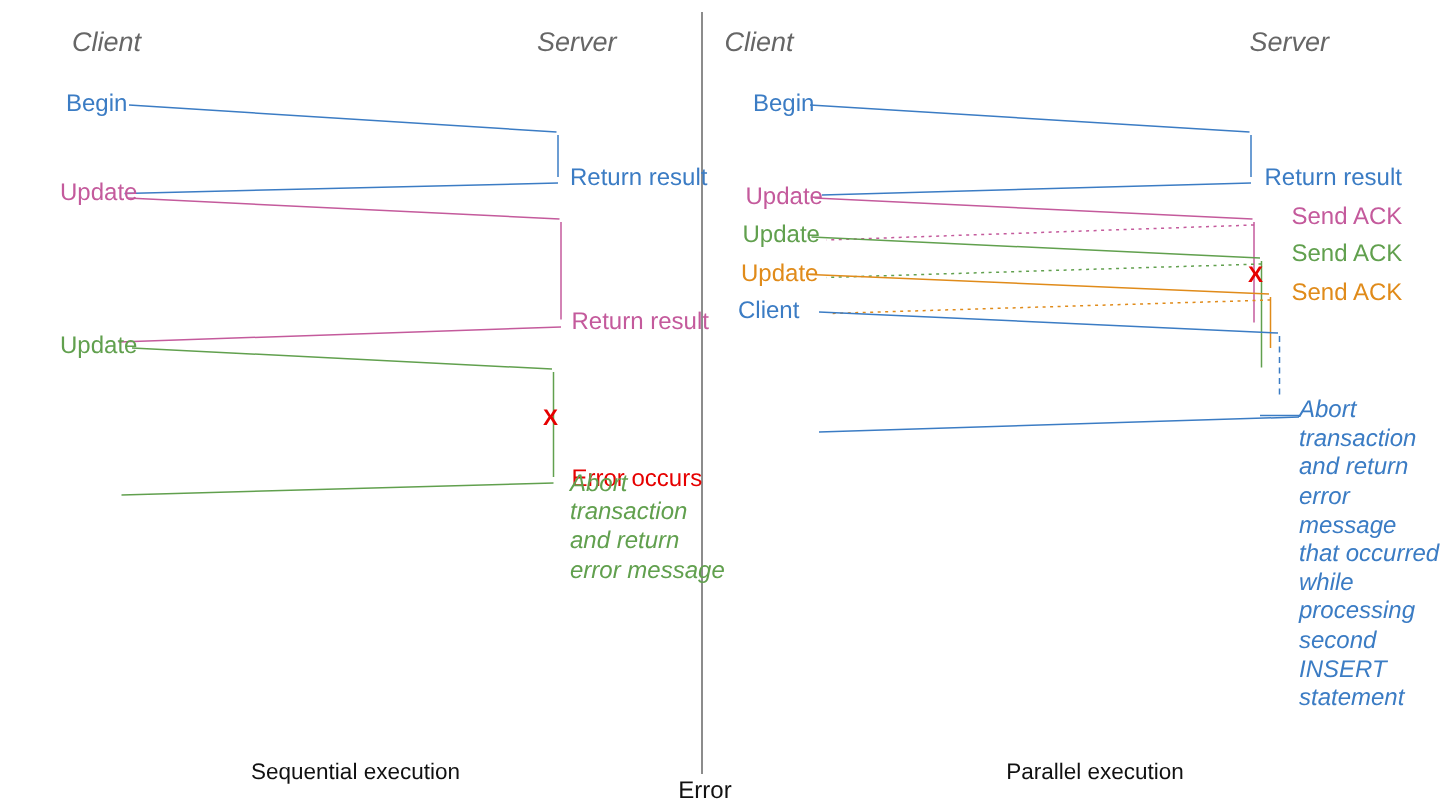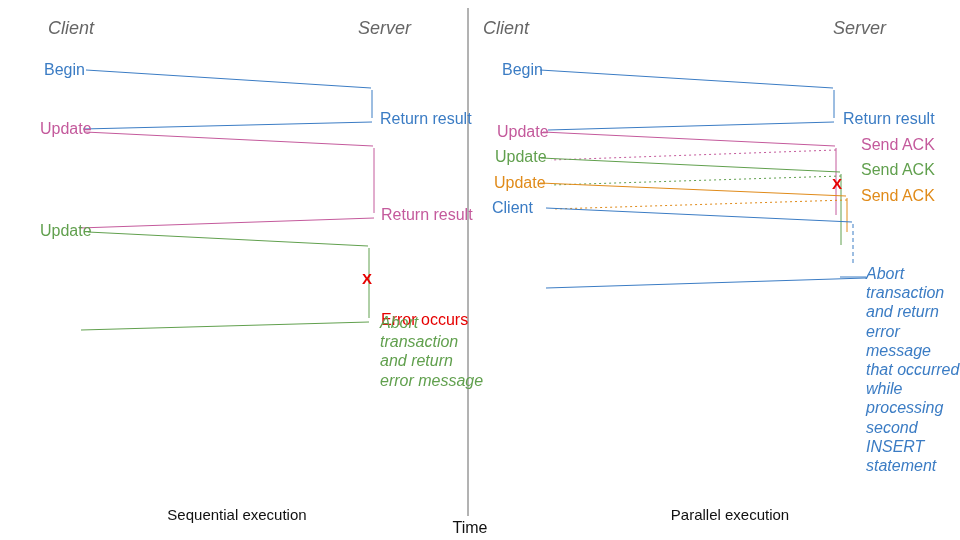--- a/index.html
+++ b/index.html
@@ -104,21 +104,21 @@
   <div class="xmark" style="left:362px; top:270px;">X</div>
   <div class="label c-red" style="left:381px; top:274px;">Error occurs</div>
 
   <div class="label multiline c-green" style="left:380px; top:313px;">Abort
 transaction
 and return
 error message</div>
 
   <div class="caption" style="left:127px; top:506px;">Sequential execution</div>
 
-  <div class="label" style="left:448px; top:519px; width:44px; text-align:center; color:#111;">Time</div>
+  <div class="label" style="left:448px; top:519px; width:44px; text-align:center; color:#111;">Error</div>
 
   <div class="label hdr" style="left:483px; top:18px;">Client</div>
   <div class="label hdr" style="left:833px; top:18px;">Server</div>
 
   <div class="label c-blue" style="left:502px; top:61px;">Begin</div>
   <div class="label c-blue" style="left:843px; top:110px;">Return result</div>
 
   <div class="label c-pink" style="left:497px; top:123px;">Update</div>
   <div class="label c-pink" style="left:861px; top:136px;">Send ACK</div>
 

